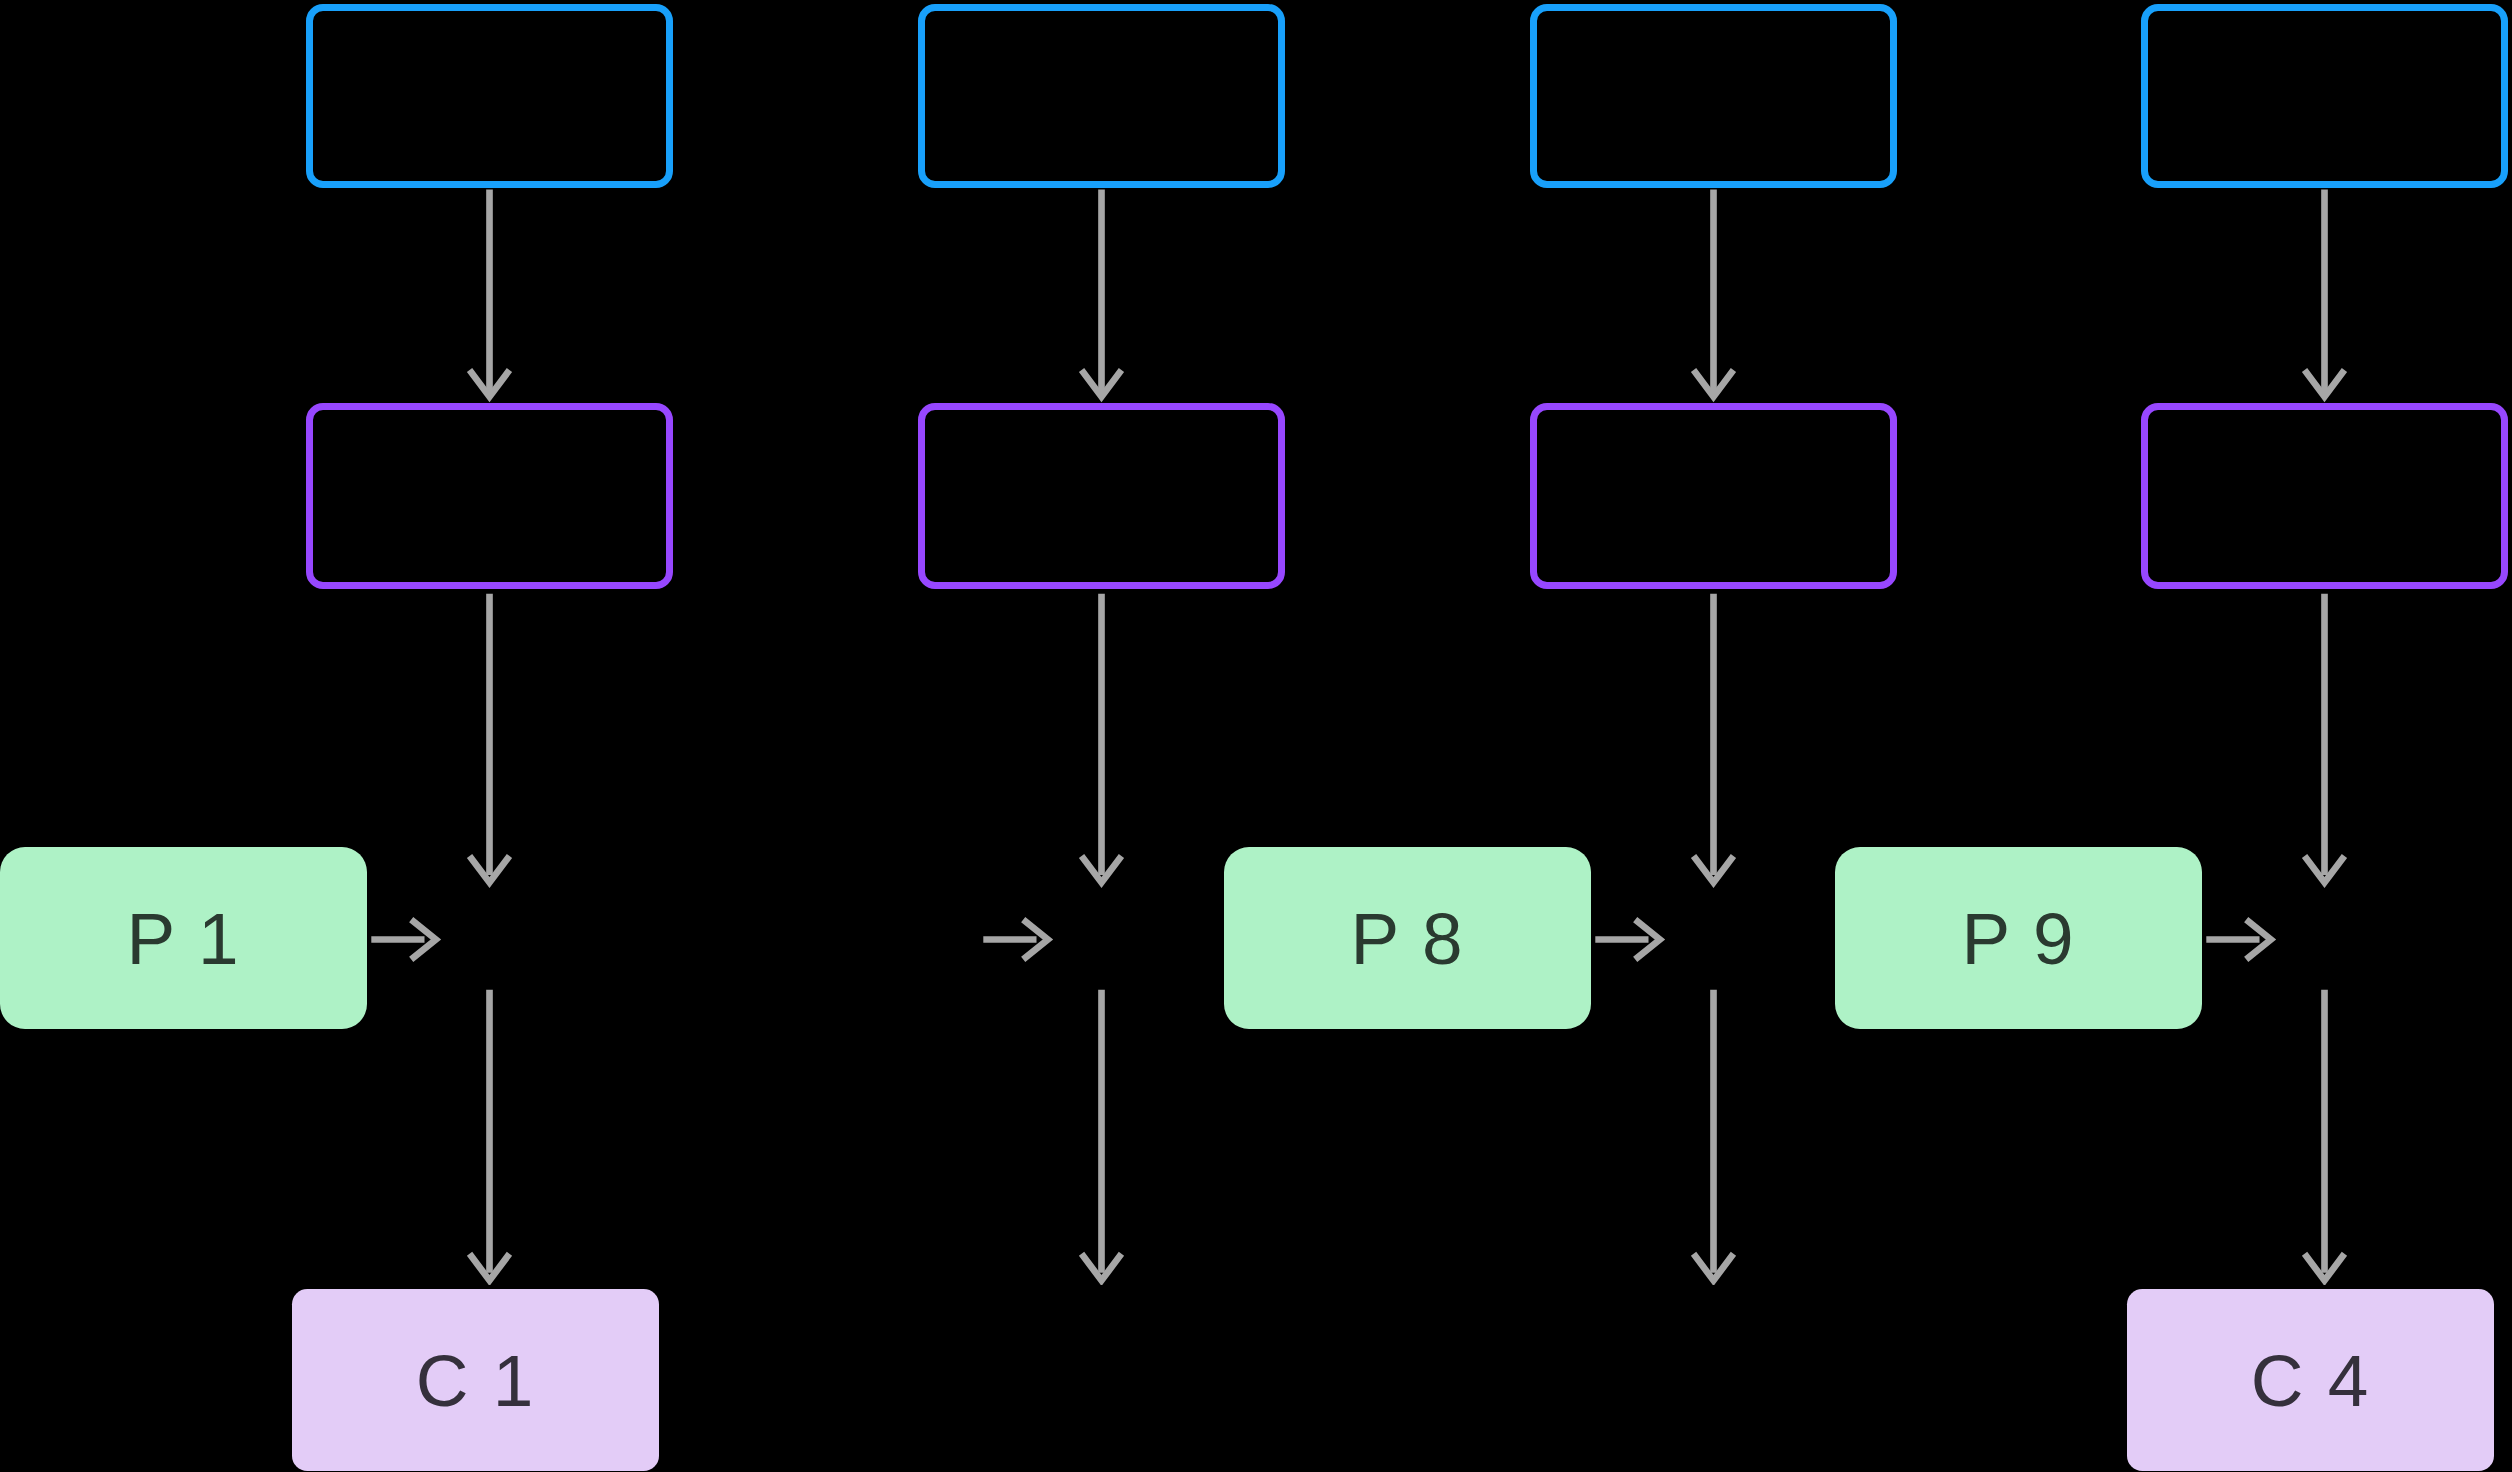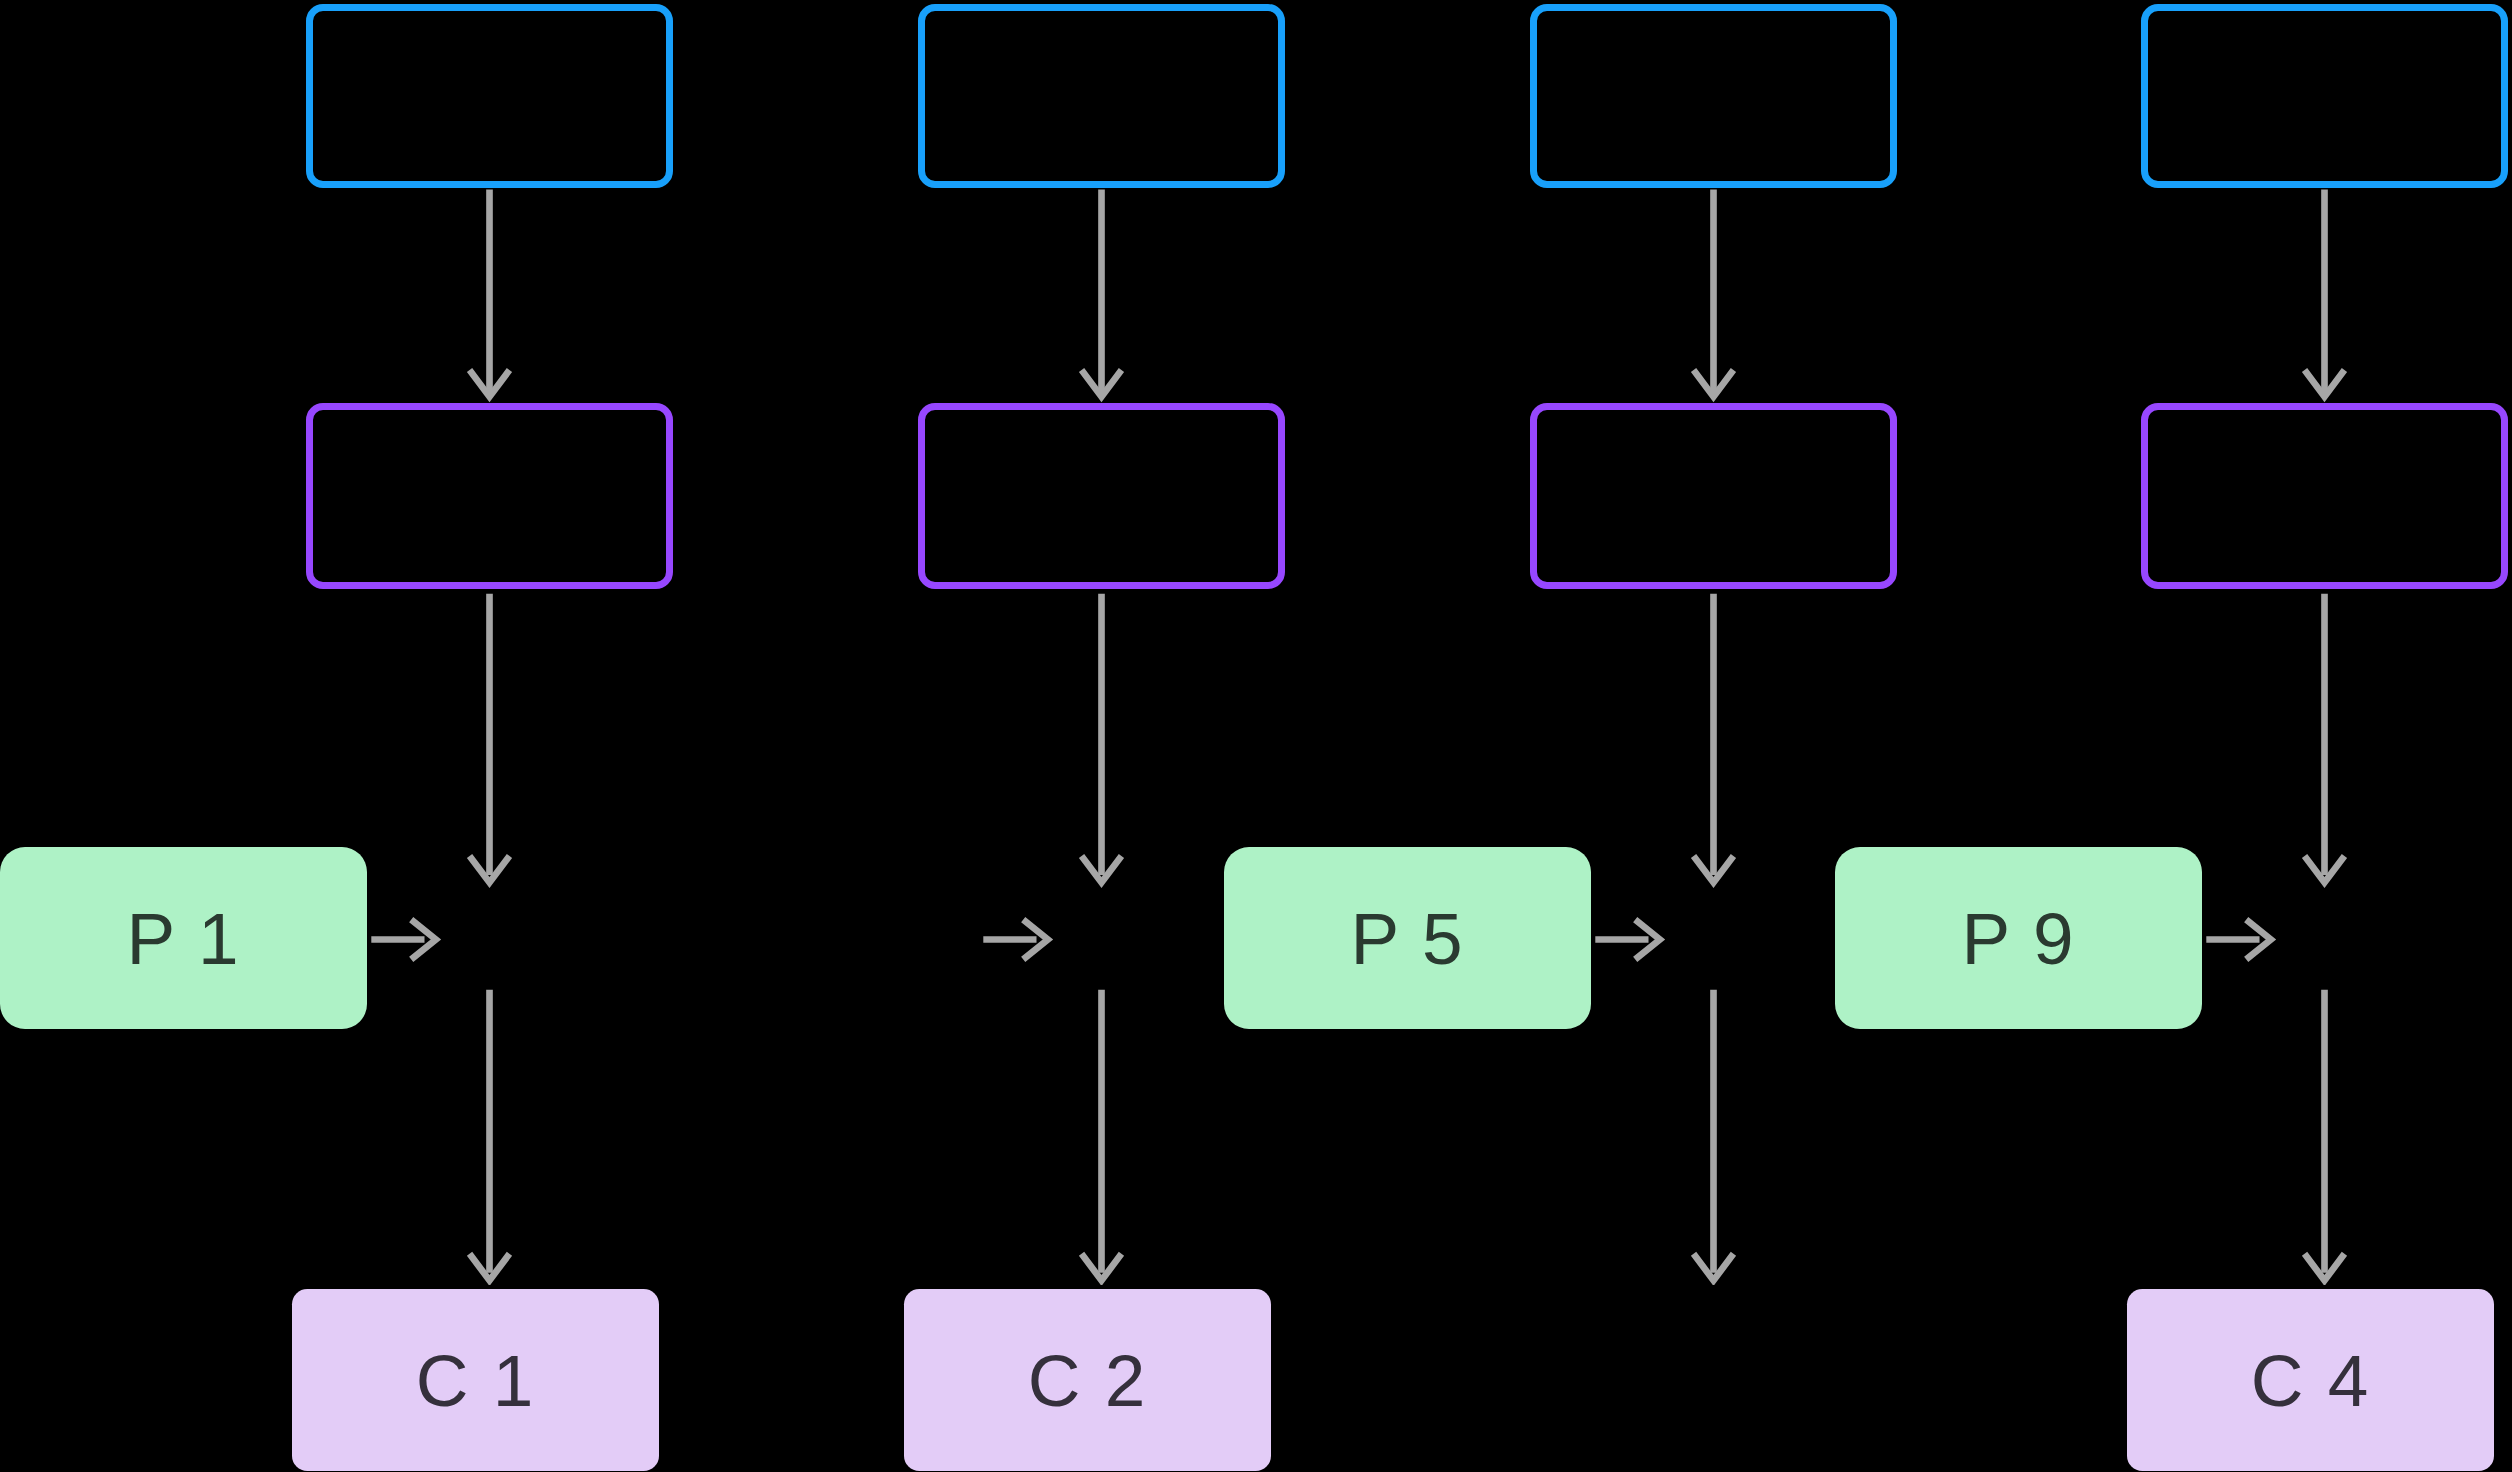--- a/index.html
+++ b/index.html
@@ -142,38 +142,35 @@
       <polyline points="9,276 30,304 51,276"></polyline>
     </svg>
     <svg class="arrow arrow-h" width="73" height="57" viewBox="0 0 76 60">
       <line x1="2" y1="30" x2="58" y2="30"></line>
       <polyline points="44,9 70,30 44,51"></polyline>
     </svg>
     <svg class="arrow arrow-3" width="57" height="296" viewBox="0 0 60 310">
       <line x1="30" y1="0" x2="30" y2="298"></line>
       <polyline points="9,278 30,306 51,278"></polyline>
     </svg>
-    <div class="node box-c">
-      <span class="c-label">C 2</span>
-    </div>
   </div>
 
   <div class="column col-2">
     <div class="node box-top"></div>
     <svg class="arrow arrow-1" width="57" height="214" viewBox="0 0 60 224">
       <line x1="30" y1="0" x2="30" y2="212"></line>
       <polyline points="9,190 30,218 51,190"></polyline>
     </svg>
     <div class="node box-mid"></div>
     <svg class="arrow arrow-2" width="57" height="296" viewBox="0 0 60 310">
       <line x1="30" y1="0" x2="30" y2="296"></line>
       <polyline points="9,276 30,304 51,276"></polyline>
     </svg>
     <div class="node box-p">
-      <span class="p-label">P 5</span>
+      <span class="p-label">P 8</span>
     </div>
     <svg class="arrow arrow-h" width="73" height="57" viewBox="0 0 76 60">
       <line x1="2" y1="30" x2="58" y2="30"></line>
       <polyline points="44,9 70,30 44,51"></polyline>
     </svg>
     <svg class="arrow arrow-3" width="57" height="296" viewBox="0 0 60 310">
       <line x1="30" y1="0" x2="30" y2="298"></line>
       <polyline points="9,278 30,306 51,278"></polyline>
     </svg>
   </div>

